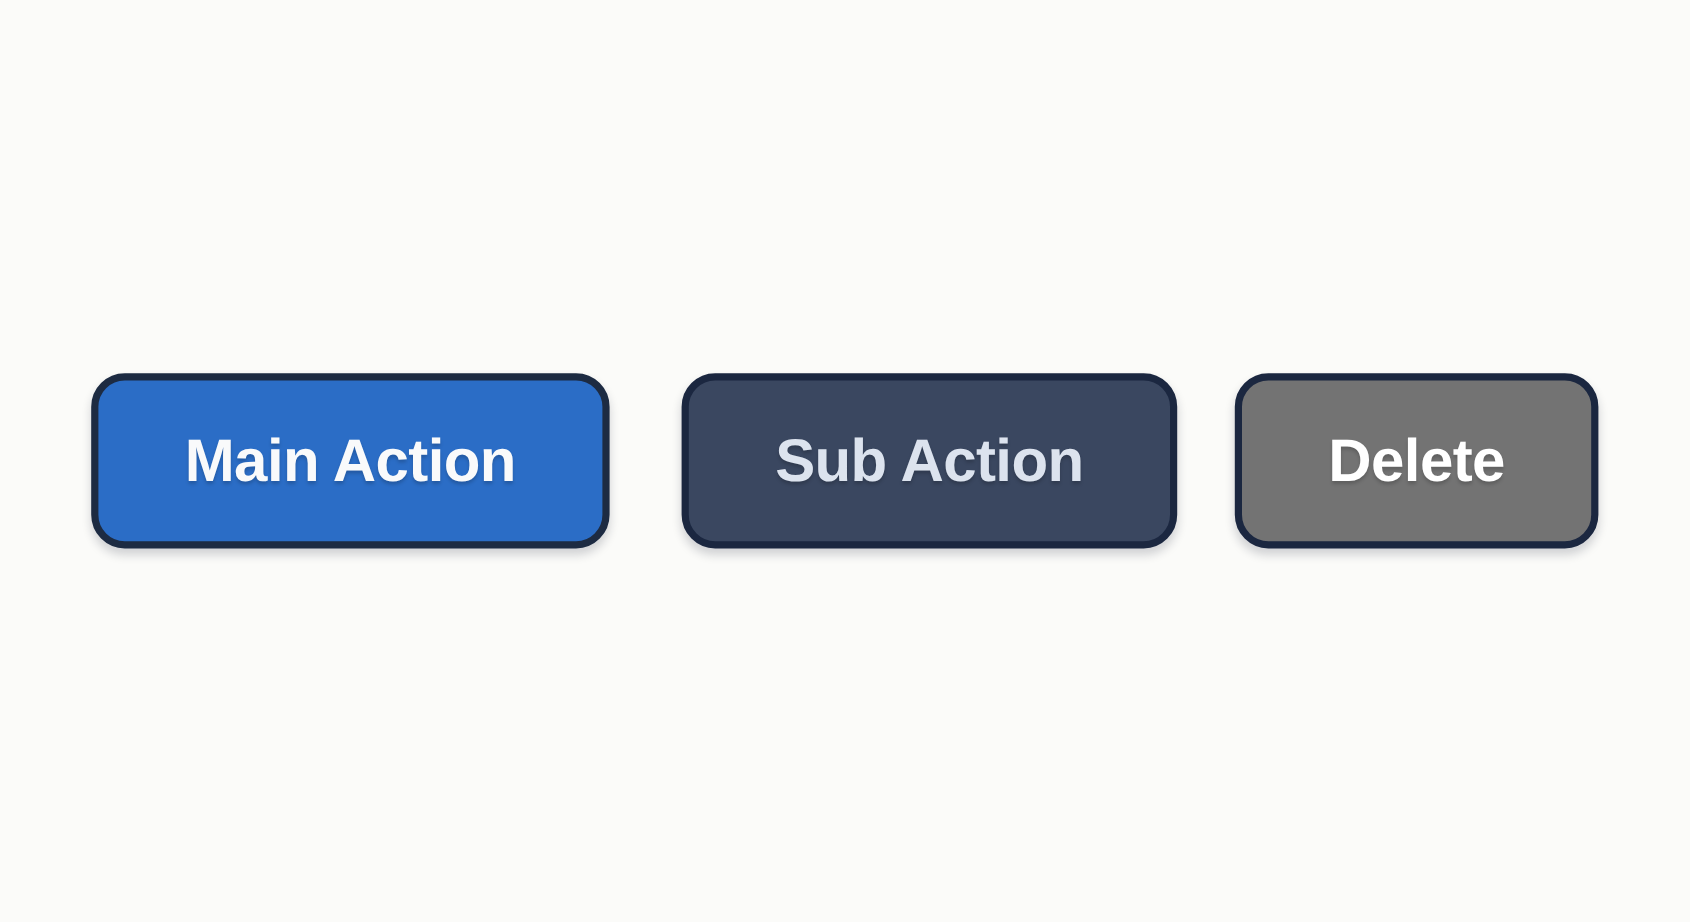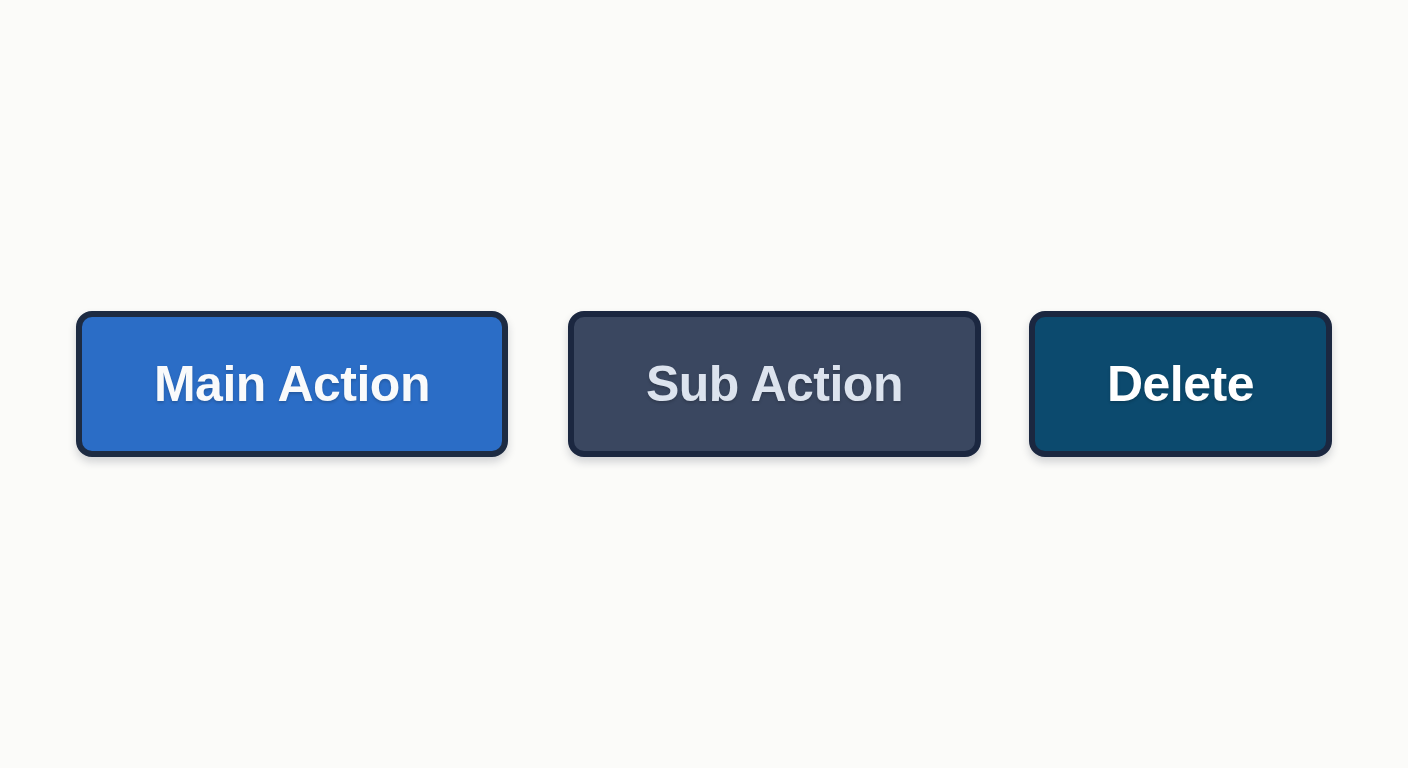--- a/index.html
+++ b/index.html
@@ -18,35 +18,35 @@
     display: flex;
     align-items: center;
     justify-content: center;
     gap: 48px;
   }
   .btn {
     height: 146px;
     padding: 0 72px;
     border-width: 6px;
     border-style: solid;
-    border-radius: 16px;
+    border-radius: 28px;
     font-family: "Liberation Sans", sans-serif;
     font-size: 50px;
     font-weight: bold;
     letter-spacing: -0.5px;
     line-height: 1;
     display: inline-flex;
     align-items: center;
     justify-content: center;
     cursor: pointer;
     box-shadow: 0 5px 8px rgba(20, 30, 50, 0.18);
     text-shadow: 0 2px 3px rgba(0, 0, 0, 0.18);
     box-sizing: border-box;
   }
 </style>
 </head>
 <body style="background: rgb(251, 251, 249);">
 
 <div class="stage">
   <button class="btn" style="background: rgb(43, 109, 198); border-color: rgb(29, 43, 66); color: rgb(249, 250, 251);">Main Action</button>
   <button class="btn" style="background: rgb(58, 71, 96); border-color: rgb(27, 39, 64); color: rgb(220, 227, 238); margin-left: 12px;">Sub Action</button>
-  <button class="btn" style="background: #0c4a6e; border-color: rgb(27, 39, 64); color: rgb(255, 255, 255);">Delete</button>
+  <button class="btn" style="background: #737373; border-color: rgb(27, 39, 64); color: rgb(255, 255, 255);">Delete</button>
 </div>
 
 </body></html>

